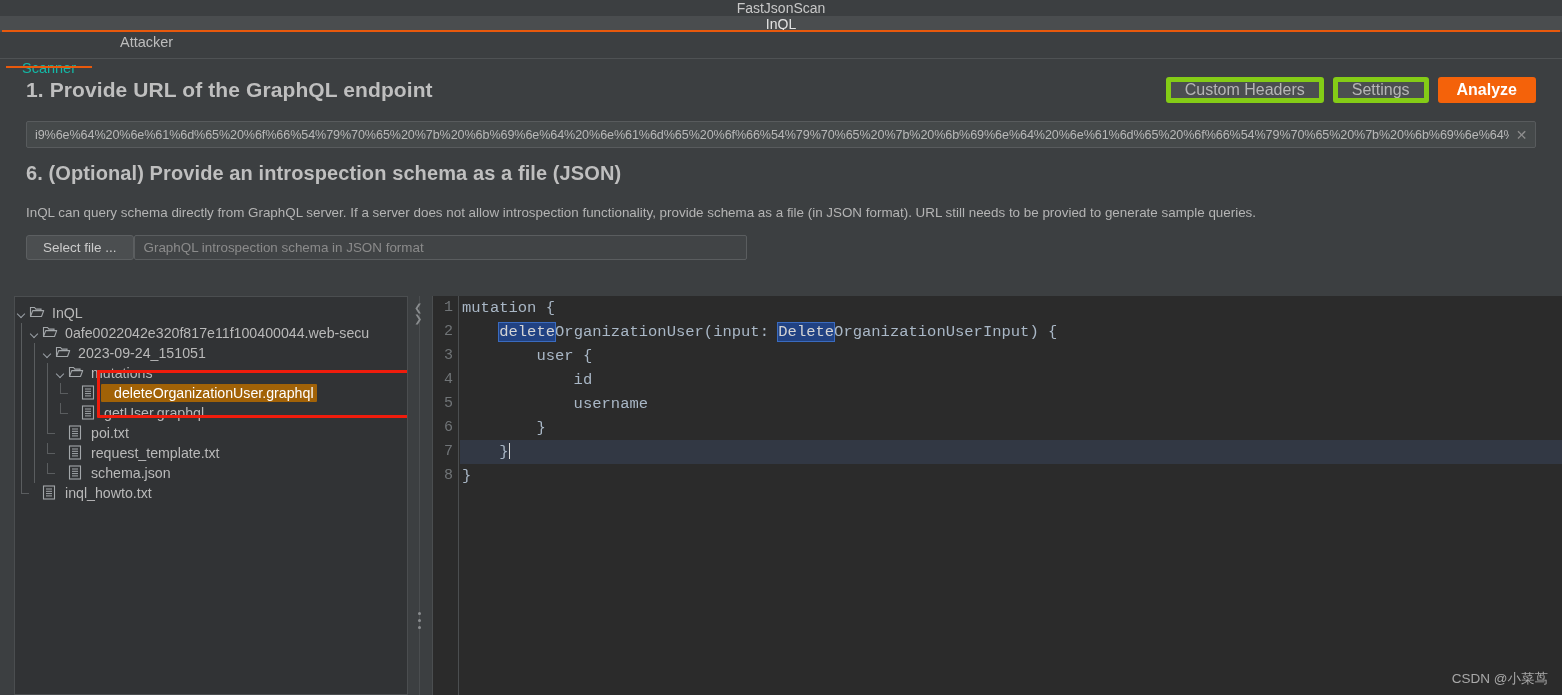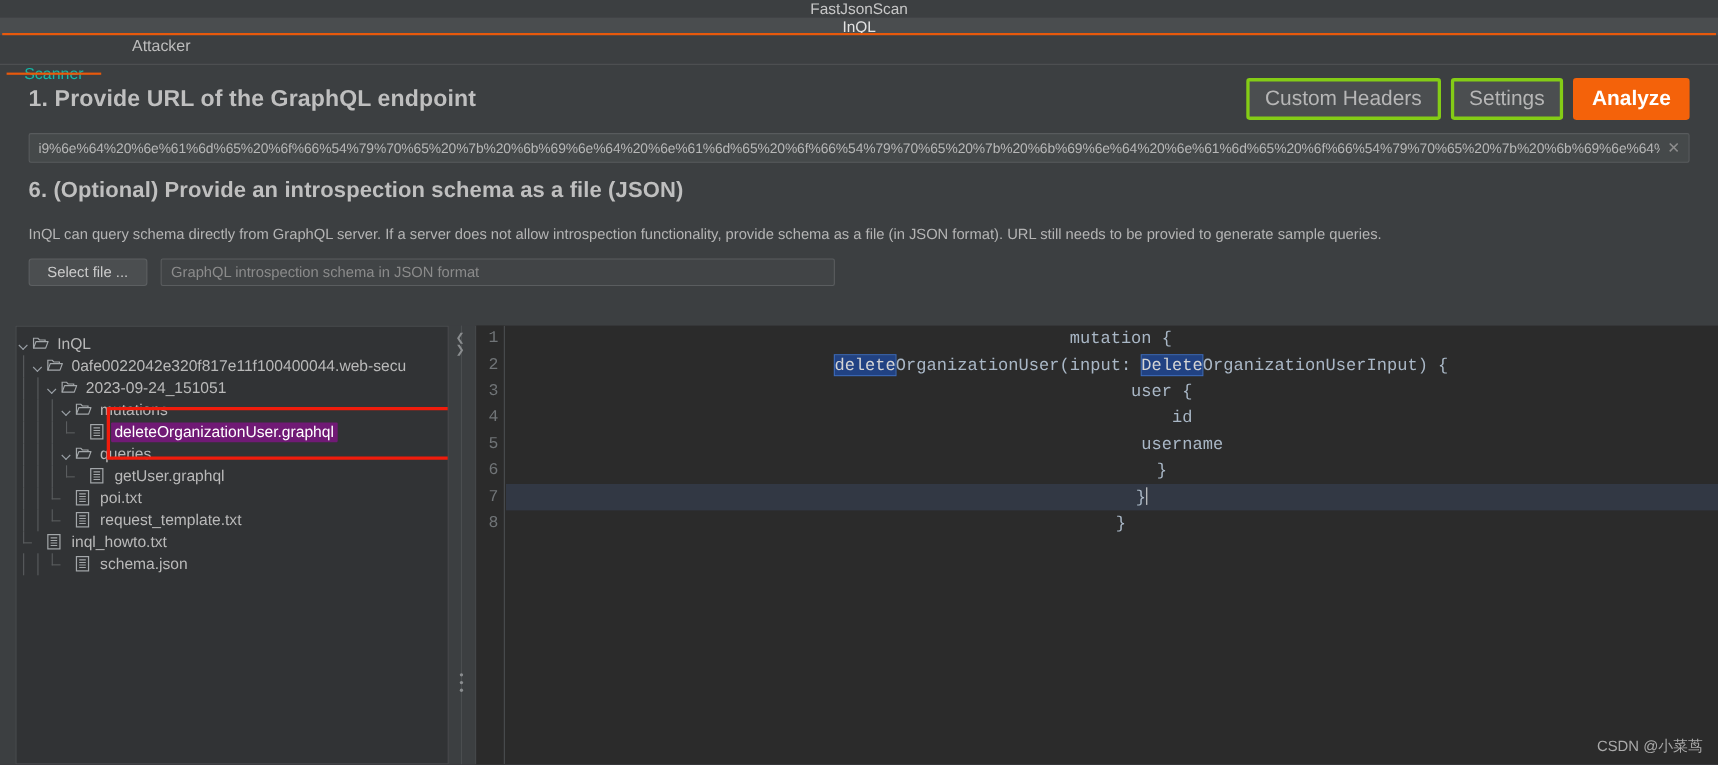--- a/index.html
+++ b/index.html
@@ -73,26 +73,26 @@
   .sec-title {
     font-size: 21px;
     font-weight: bold;
     color: #bfbfbf;
     letter-spacing: 0.1px;
   }
   .sec-title.small { font-size: 20px; }
   .btnrow { display: flex; align-items: center; gap: 9px; }
   .btn {
     height: 26px;
-    padding: 16px 14px;
+    padding: 0 14px;
     display: flex; align-items: center; justify-content: center;
-    font-size: 19px;
+    font-size: 16px;
     border-radius: 3px;
     background: #4b4e50;
-    border: 3px solid #84cc16;
+    border: 5px solid #84cc16;
     color: #b6b6b6;
     cursor: default;
     white-space: nowrap;
   }
   .btn.primary {
     background: #f4620a;
     border-color: #f4620a;
     color: #ffffff;
     font-weight: bold;
   }
@@ -142,21 +142,21 @@
 
   
   .sec2head { padding: 0 26px; margin-top: 14px; }
   .sec2desc {
     padding: 0 26px;
     font-size: 13.4px;
     color: #b4b4b4;
     margin-top: 20px;
   }
   .filerow {
-    display: flex; align-items: center; gap: 12px;
+    display: flex; align-items: center; gap: 0;
     padding: 0 26px;
     margin-top: 15px;
   }
   .schemafield {
     flex: 0 0 auto;
     width: 613px;
     height: 25px;
     background: #414446;
     border: 1px solid #5a5d5f;
     border-radius: 2px;
@@ -222,23 +222,23 @@
     white-space: nowrap;
   }
   .trow {
     display: flex; align-items: center;
     height: 20px;
     position: relative;
     cursor: default;
   }
   .trow .label { color: #b9b9b9; padding-left: 3px; }
   .trow.sel .label {
-    background: #701a75;
+    background: #a16207;
     color: #ffffff;
-    padding: 1px 3px 1px 3px;
+    padding: 1px 3px 1px 13px;
     border-radius: 1px;
   }
   .chev {
     width: 13px; height: 13px;
     flex: 0 0 13px;
     position: relative;
     margin-right: 1px;
   }
   .chev::after {
     content: "";
@@ -306,24 +306,23 @@
   .code {
     position: absolute;
     left: 27px; right: 0; top: 0; bottom: 0;
     font-family: "Liberation Mono", monospace;
     font-size: 15.5px;
     color: #a9b7c6;
   }
   .cline {
     height: 24px;
     line-height: 24px;
-    padding-left: 16px;
+    padding-left: 2px;
     white-space: pre;
     color: #a9b7c6;
-    text-align: center;
   }
   .cline.cur { background: #323844; }
   .tok-hl {
     background: #214283;
     outline: 1px solid #3a6bbf;
     color: #d4d4d4;
   }
   .caret {
     display: inline-block;
     width: 1px; height: 16px;
@@ -462,33 +461,20 @@
                 <line x1="4" y1="8.6" x2="10" y2="8.6" stroke="#a3a7aa" stroke-width="1"></line>
                 <line x1="4" y1="10.9" x2="10" y2="10.9" stroke="#a3a7aa" stroke-width="1"></line>
               </svg>
             </span>
             <span class="label">deleteOrganizationUser.graphql</span>
           </div>
           <div class="trow">
             <span class="guide v"></span>
             <span class="guide v"></span>
             <span class="guide v"></span>
-            <span class="chev"></span>
-            <span class="ico">
-              <svg width="16" height="14" viewBox="0 0 16 14">
-                <path d="M1.5 11.5 V2.5 h4 l1.4 1.6 h5.1 v1.4" fill="none" stroke="#a3a7aa" stroke-width="1.1"></path>
-                <path d="M1.5 11.5 L3.7 5.6 h11.0 L12.5 11.5 Z" fill="none" stroke="#a3a7aa" stroke-width="1.1" stroke-linejoin="round"></path>
-              </svg>
-            </span>
-            <span class="label">queries</span>
-          </div>
-          <div class="trow">
-            <span class="guide v"></span>
-            <span class="guide v"></span>
-            <span class="guide v"></span>
             <span class="guide l"></span>
             <span class="chev none"></span>
             <span class="ico">
               <svg width="14" height="15" viewBox="0 0 14 15">
                 <rect x="1.5" y="1" width="11" height="13" fill="none" stroke="#a3a7aa" stroke-width="1.1"></rect>
                 <line x1="4" y1="4" x2="10" y2="4" stroke="#a3a7aa" stroke-width="1"></line>
                 <line x1="4" y1="6.3" x2="10" y2="6.3" stroke="#a3a7aa" stroke-width="1"></line>
                 <line x1="4" y1="8.6" x2="10" y2="8.6" stroke="#a3a7aa" stroke-width="1"></line>
                 <line x1="4" y1="10.9" x2="10" y2="10.9" stroke="#a3a7aa" stroke-width="1"></line>
               </svg>
@@ -521,48 +507,48 @@
                 <rect x="1.5" y="1" width="11" height="13" fill="none" stroke="#a3a7aa" stroke-width="1.1"></rect>
                 <line x1="4" y1="4" x2="10" y2="4" stroke="#a3a7aa" stroke-width="1"></line>
                 <line x1="4" y1="6.3" x2="10" y2="6.3" stroke="#a3a7aa" stroke-width="1"></line>
                 <line x1="4" y1="8.6" x2="10" y2="8.6" stroke="#a3a7aa" stroke-width="1"></line>
                 <line x1="4" y1="10.9" x2="10" y2="10.9" stroke="#a3a7aa" stroke-width="1"></line>
               </svg>
             </span>
             <span class="label">request_template.txt</span>
           </div>
           <div class="trow">
+            <span class="guide v"></span>
+            <span class="guide v"></span>
             <span class="guide l"></span>
             <span class="chev none"></span>
             <span class="ico">
               <svg width="14" height="15" viewBox="0 0 14 15">
                 <rect x="1.5" y="1" width="11" height="13" fill="none" stroke="#a3a7aa" stroke-width="1.1"></rect>
                 <line x1="4" y1="4" x2="10" y2="4" stroke="#a3a7aa" stroke-width="1"></line>
                 <line x1="4" y1="6.3" x2="10" y2="6.3" stroke="#a3a7aa" stroke-width="1"></line>
                 <line x1="4" y1="8.6" x2="10" y2="8.6" stroke="#a3a7aa" stroke-width="1"></line>
                 <line x1="4" y1="10.9" x2="10" y2="10.9" stroke="#a3a7aa" stroke-width="1"></line>
               </svg>
             </span>
-            <span class="label">inql_howto.txt</span>
-          </div>
-          <div class="trow">
-            <span class="guide v"></span>
-            <span class="guide v"></span>
+            <span class="label">schema.json</span>
+          </div>
+          <div class="trow">
             <span class="guide l"></span>
             <span class="chev none"></span>
             <span class="ico">
               <svg width="14" height="15" viewBox="0 0 14 15">
                 <rect x="1.5" y="1" width="11" height="13" fill="none" stroke="#a3a7aa" stroke-width="1.1"></rect>
                 <line x1="4" y1="4" x2="10" y2="4" stroke="#a3a7aa" stroke-width="1"></line>
                 <line x1="4" y1="6.3" x2="10" y2="6.3" stroke="#a3a7aa" stroke-width="1"></line>
                 <line x1="4" y1="8.6" x2="10" y2="8.6" stroke="#a3a7aa" stroke-width="1"></line>
                 <line x1="4" y1="10.9" x2="10" y2="10.9" stroke="#a3a7aa" stroke-width="1"></line>
               </svg>
             </span>
-            <span class="label">schema.json</span>
+            <span class="label">inql_howto.txt</span>
           </div>
         </div>
       <div class="redbox" style="left:82px; top:73px; width:320px; height:48px;"></div>
     </div>
 
     <div class="splitter">
       <div class="vline"></div>
       <div class="arrows">
         <div>❮</div>
         <div>❯</div>

